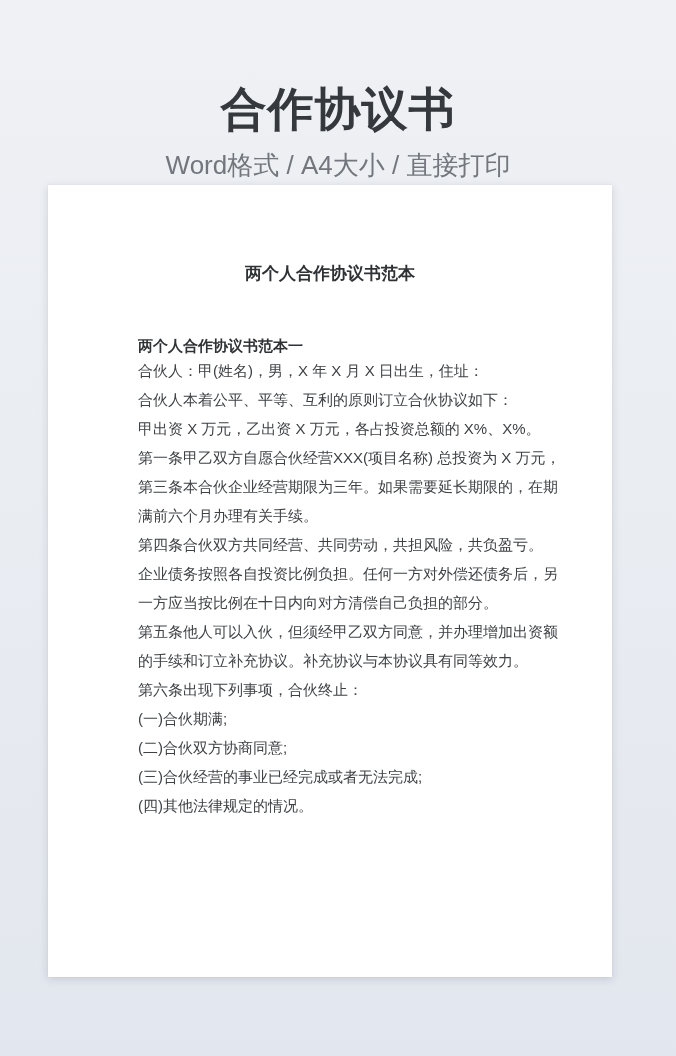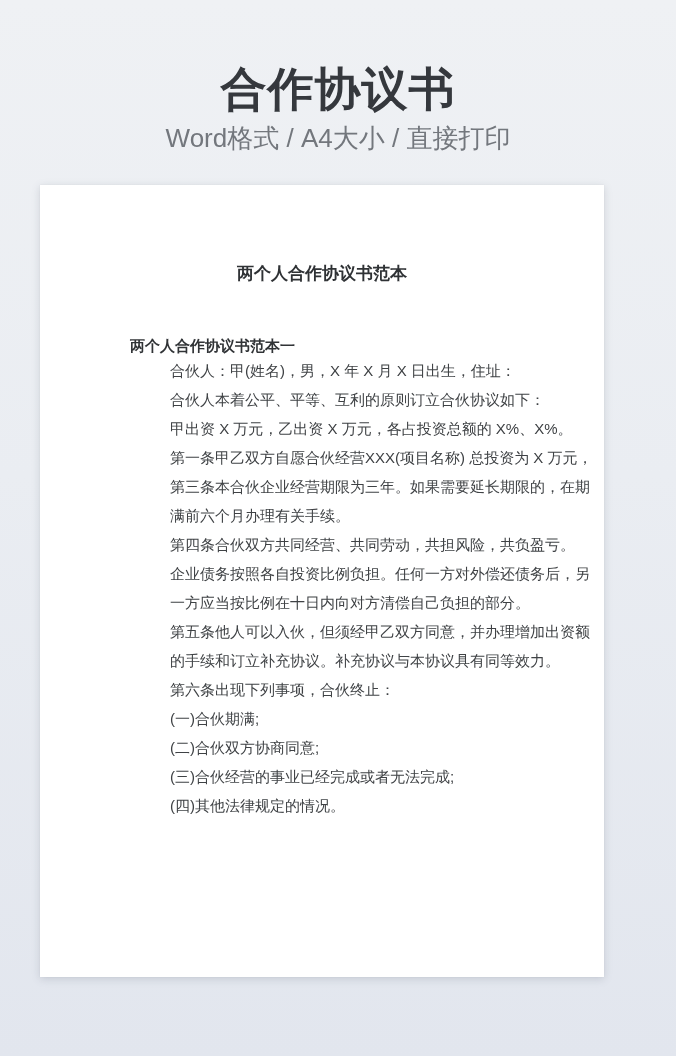--- a/index.html
+++ b/index.html
@@ -8,38 +8,38 @@
     height: 1056px;
     font-family: "Liberation Sans", "DejaVu Sans", sans-serif;
   }
   body {
     position: relative;
     background: linear-gradient(180deg, #eff1f4 0%, #eaedf2 45%, #e2e6ee 100%);
     overflow: hidden;
   }
   .header {
     text-align: center;
-    padding-top: 64px;
+    padding-top: 84px;
   }
   .main-title {
     font-size: 46px;
     line-height: 50px;
     font-weight: bold;
     color: #35383d;
     letter-spacing: 1px;
   }
   .subtitle {
-    margin-top: 9px;
+    margin-top: 16px;
     font-size: 26px;
     line-height: 30px;
     color: #73777d;
   }
   .doc-page {
     position: absolute;
-    left: 40px;
+    left: 48px;
     top: 185px;
     width: 564px;
     height: 792px;
     background: #ffffff;
     box-shadow: 0 2px 8px rgba(90, 100, 120, 0.22), 0 0 1px rgba(0,0,0,0.08);
     padding: 78px 84px 8px 90px;
   }
   .doc-title {
     text-align: center;
     font-size: 17px;
@@ -49,21 +49,21 @@
     
     margin-left: -6px;
   }
   .doc-heading {
     margin-top: 52px;
     font-size: 15px;
     line-height: 20px;
     font-weight: bold;
     color: #303336;
   }
-  .doc-body { margin-top: 0; margin-left: 40px; }
+  .doc-body { margin-top: 0; }
   .doc-line {
     font-size: 15px;
     line-height: 29px;
     color: #3f4245;
     white-space: nowrap;
   }
 </style>
 </head>
 <body>
 

